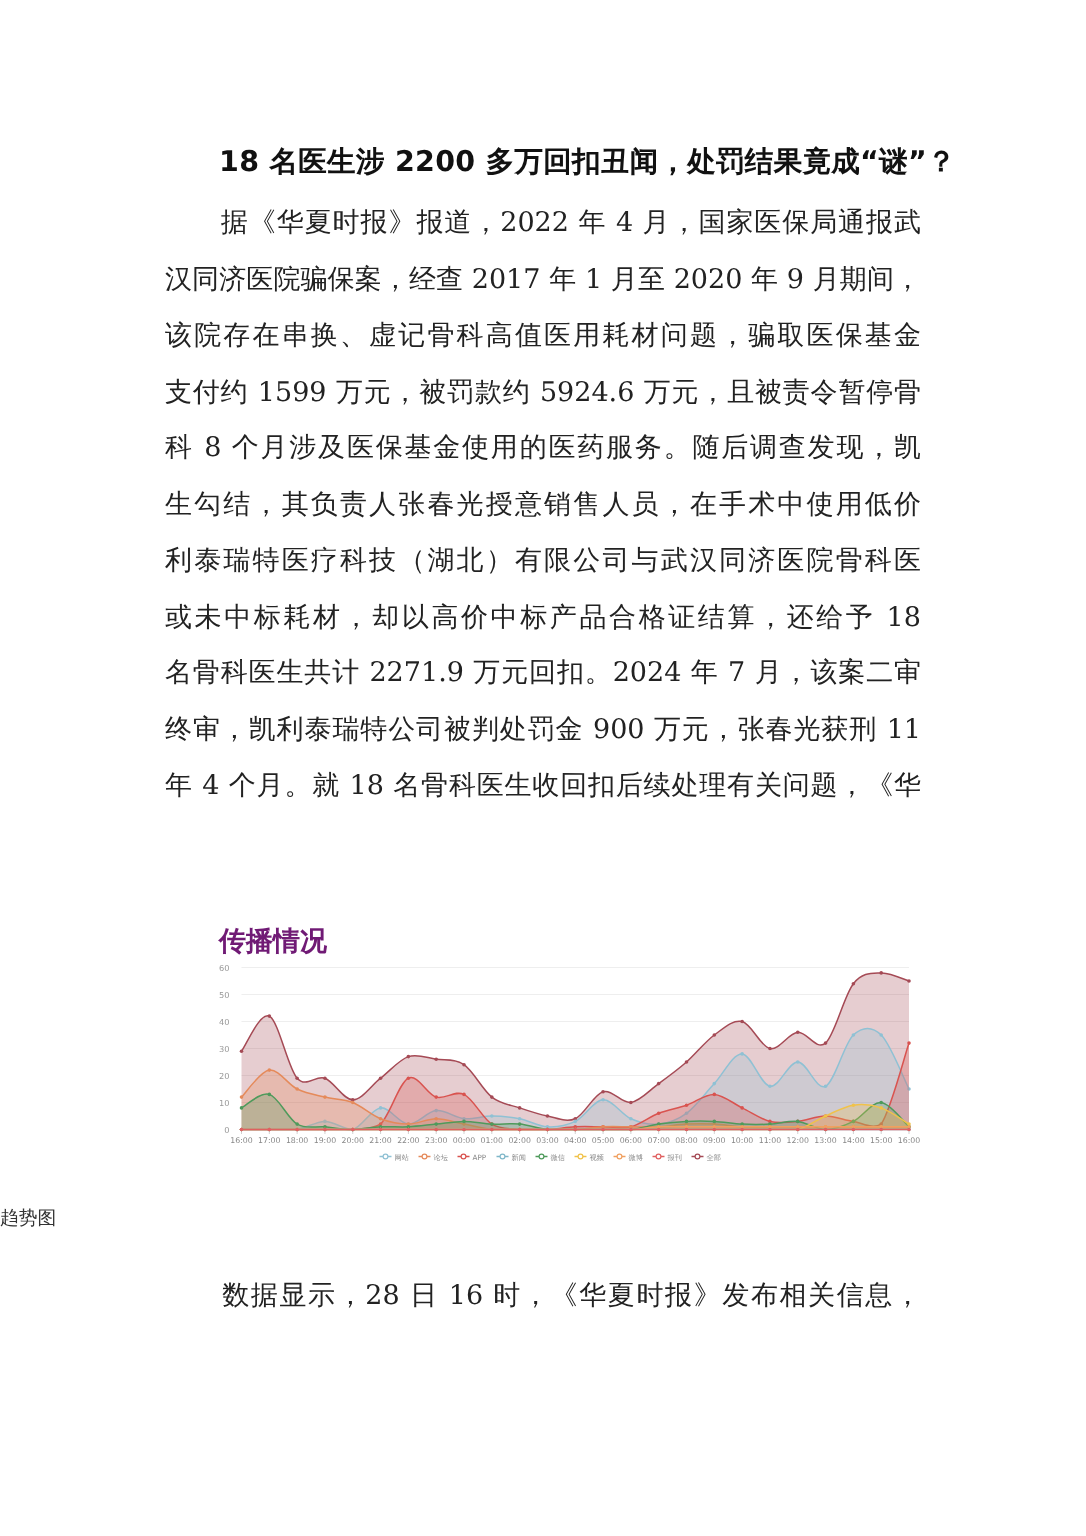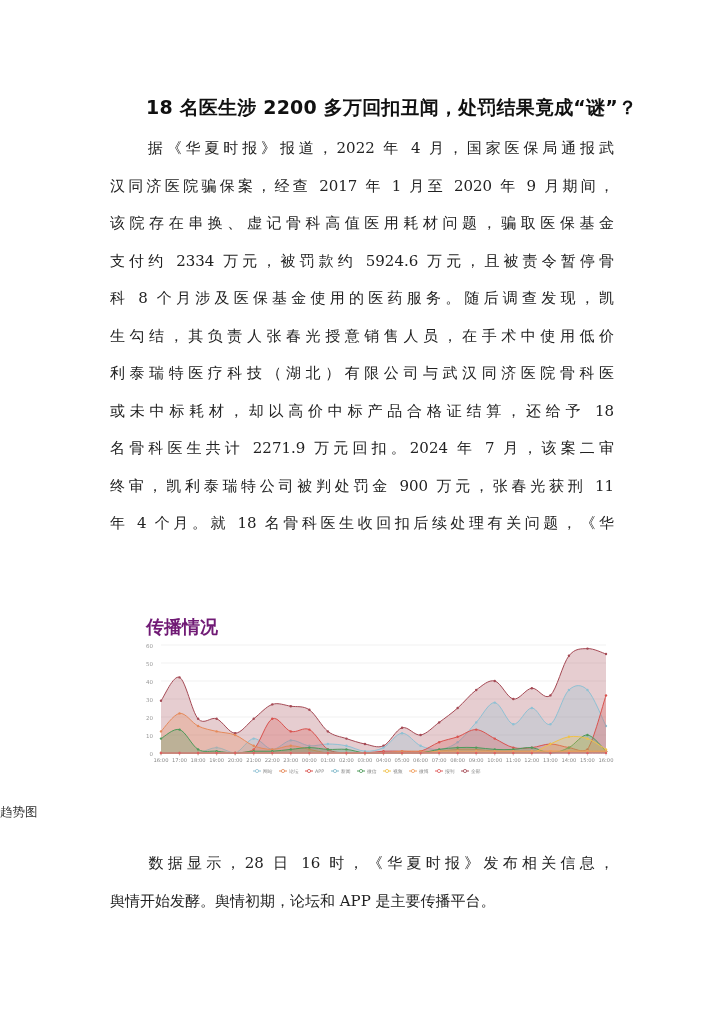--- a/index.html
+++ b/index.html
@@ -2,39 +2,39 @@
 <html><head>
 <meta charset="utf-8">
 <style>
   html, body { margin: 0; padding: 0; background: #ffffff; }
   body { width: 724px; height: 1024px; position: relative; overflow: hidden;
          font-family: "DejaVu Serif", "Liberation Serif", serif; color: #222; }
   .page { position: absolute; left: 0; top: 0; width: 724px; height: 744px; }
   .title { position: absolute; left: 146px; top: 95px; width: 470px;
            font-family: "DejaVu Sans", "Liberation Sans", sans-serif;
            font-size: 19px; font-weight: bold; color: #111; white-space: nowrap; letter-spacing: 0.2px; }
-  .para { position: absolute; left: 110px; width: 504px; font-size: 15px; line-height: 37.5px; color: #222; }
+  .para { position: absolute; left: 110px; width: 504px; font-size: 18px; line-height: 37.5px; color: #222; }
   .para .line { display: block; white-space: nowrap; text-align: justify; text-align-last: justify; height: 37.5px; }
   .para .line.last { text-align-last: left; }
   .section-title { position: absolute; left: 146px; top: 615px; font-family: "DejaVu Sans", "Liberation Sans", sans-serif;
                    font-size: 18px; font-weight: bold; color: #701a75; }
   .chart { position: absolute; left: 135px; top: 632px; width: 485px; height: 150px; }
   .caption { position: absolute; left: 0; width: 724px; top: 804px; text-align: left; font-size: 12.5px; color: #333; }
 </style>
 </head>
 <body>
 
 <div class="page">
   <div class="title">18 名医生涉 2200 多万回扣丑闻，处罚结果竟成“谜”？</div>
 
   <div class="para" id="para1" style="top:130px;">
       <span class="line">　　据《华夏时报》报道，2022 年 4 月，国家医保局通报武</span>
       <span class="line">汉同济医院骗保案，经查 2017 年 1 月至 2020 年 9 月期间，</span>
       <span class="line">该院存在串换、虚记骨科高值医用耗材问题，骗取医保基金</span>
-      <span class="line">支付约 2334 万元，被罚款约 5924.6 万元，且被责令暂停骨</span>
+      <span class="line">支付约 1599 万元，被罚款约 5924.6 万元，且被责令暂停骨</span>
       <span class="line">科 8 个月涉及医保基金使用的医药服务。随后调查发现，凯</span>
       <span class="line">生勾结，其负责人张春光授意销售人员，在手术中使用低价</span>
       <span class="line">利泰瑞特医疗科技（湖北）有限公司与武汉同济医院骨科医</span>
       <span class="line">或未中标耗材，却以高价中标产品合格证结算，还给予 18</span>
       <span class="line">名骨科医生共计 2271.9 万元回扣。2024 年 7 月，该案二审</span>
       <span class="line">终审，凯利泰瑞特公司被判处罚金 900 万元，张春光获刑 11</span>
       <span class="line">年 4 个月。就 18 名骨科医生收回扣后续处理有关问题，《华</span>
     </div>
 
   <div class="section-title">传播情况</div>
@@ -373,15 +373,14 @@
       <text x="310" y="141" font-size="4.8" fill="#888" font-family="DejaVu Sans, sans-serif">报刊</text>
       <line x1="326" x2="334" y1="139" y2="139" stroke="#a54a55" stroke-width="1"></line>
       <circle cx="330" cy="139" r="1.6" fill="#fff" stroke="#a54a55" stroke-width="0.8"></circle>
       <text x="336" y="141" font-size="4.8" fill="#888" font-family="DejaVu Sans, sans-serif">全部</text>
     </svg>
 
   <div class="caption">趋势图</div>
 
   <div class="para" id="para2" style="top:845px;">
       <span class="line">　　数据显示，28 日 16 时，《华夏时报》发布相关信息，</span>
-      <span class="line last">舆情开始发酵。舆情初期，论坛和 APP 是主要传播平台。</span>
     </div>
 </div>
 
 </body></html>

